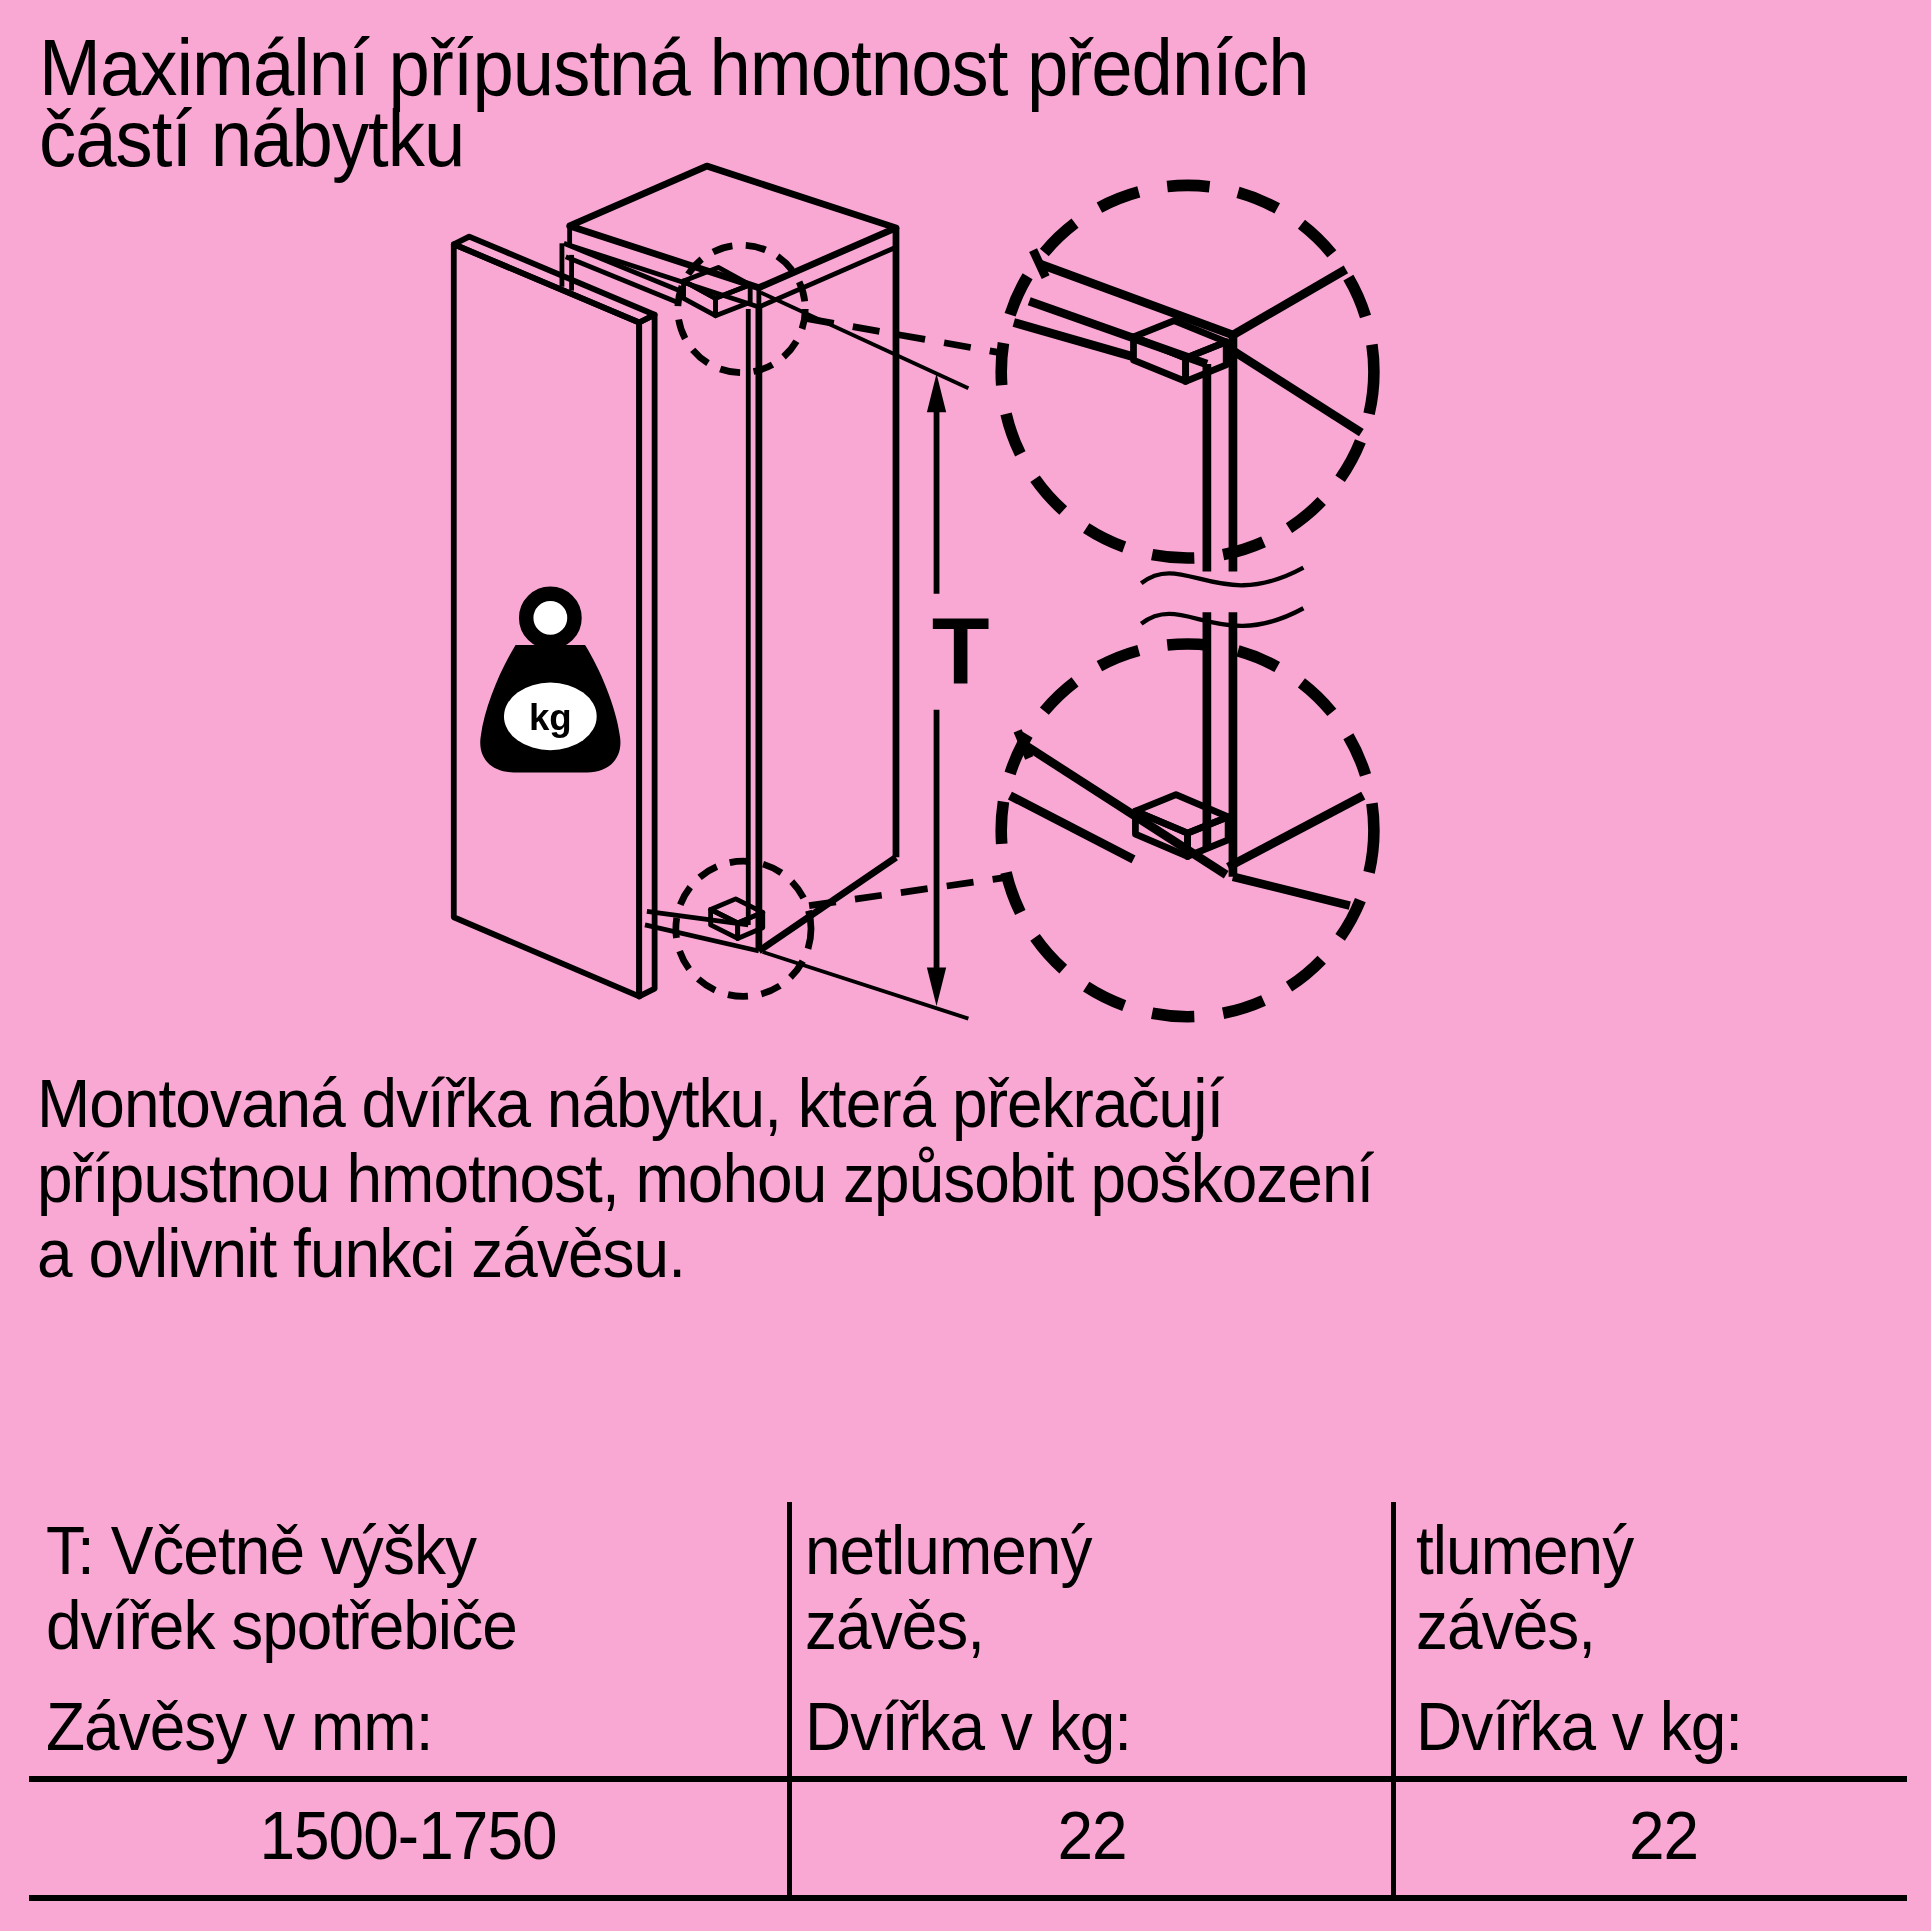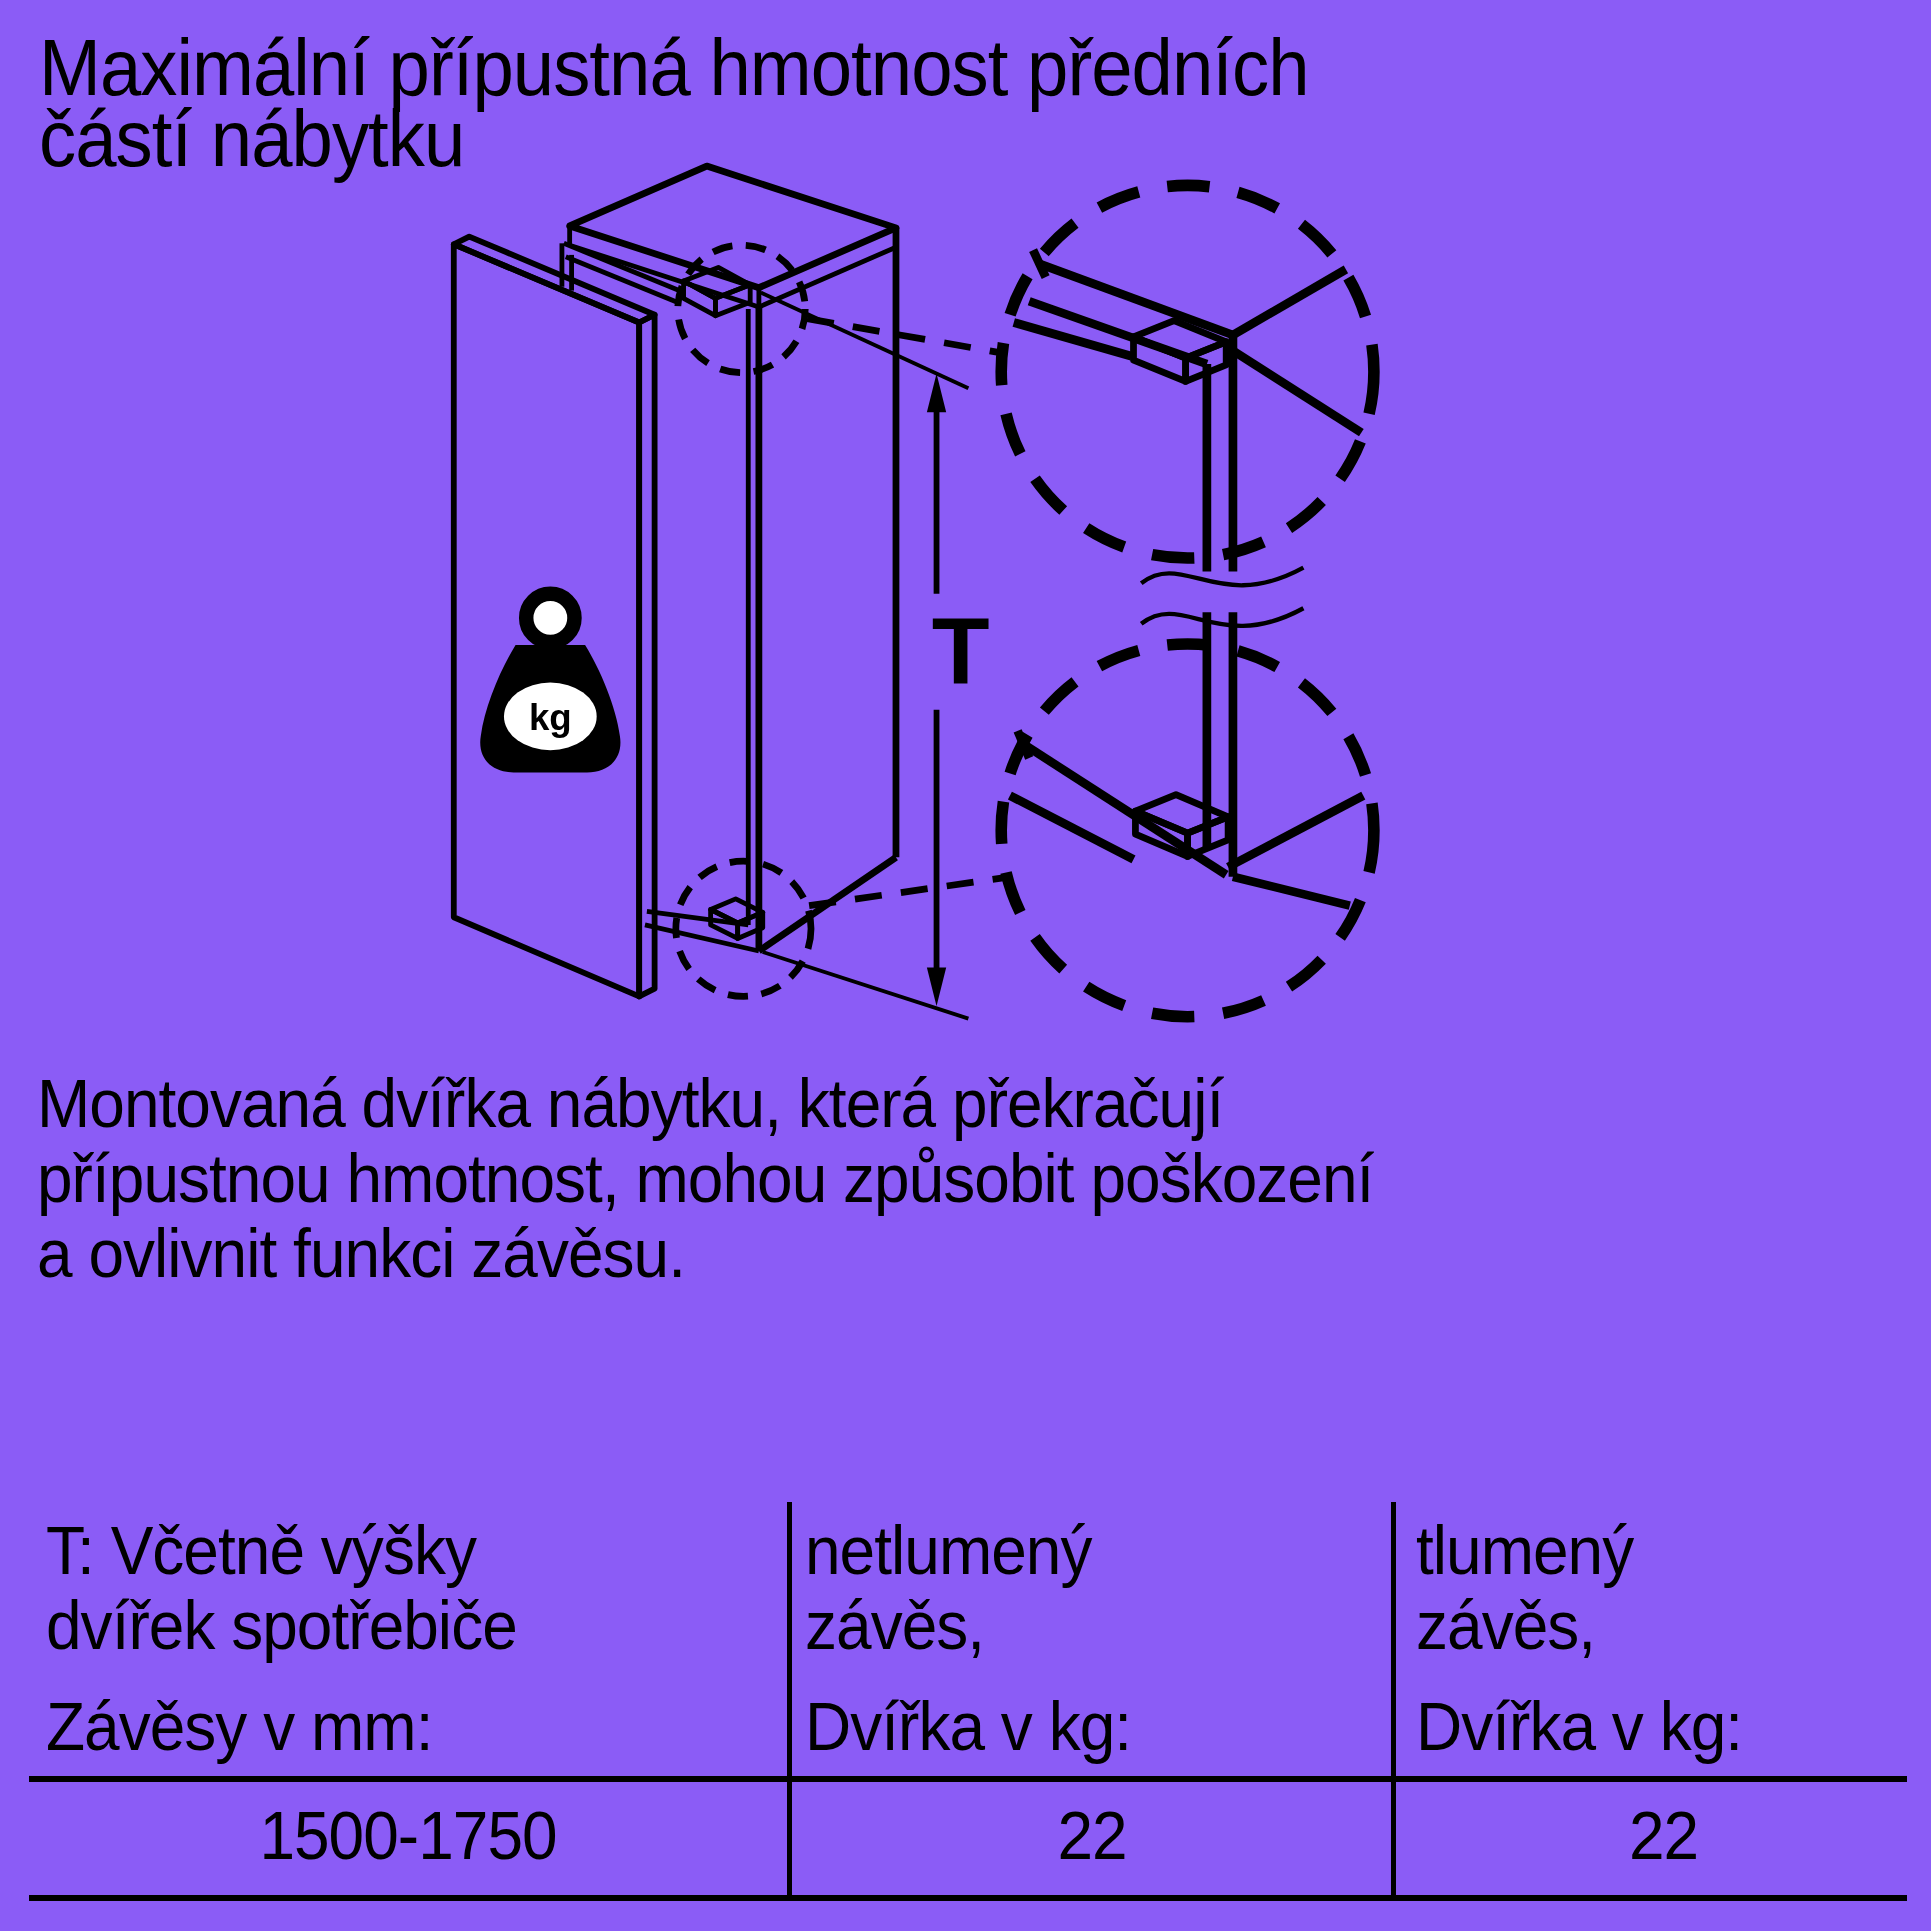--- a/index.html
+++ b/index.html
@@ -1,16 +1,16 @@
 <!DOCTYPE html>
 <html><head>
 <meta charset="utf-8">
 <style>
   html,body{margin:0;padding:0;background:#fff;}
-  .page{position:relative;width:1931px;height:1931px;background:#8b5cf6;overflow:hidden;
+  .page{position:relative;width:1931px;height:1931px;background:#f9a8d4;overflow:hidden;
         font-family:"Liberation Sans","DejaVu Sans",sans-serif;color:#000;}
   .txt{position:absolute;white-space:pre-line;color:#000;
        transform:scaleX(0.94);transform-origin:left top;}
   .title{left:39px;top:32px;font-size:79px;line-height:71px;font-weight:400;letter-spacing:-1px;}
   .paragraph{left:37px;top:1066px;font-size:68px;line-height:75px;letter-spacing:-1px;}
   .diagram{position:absolute;left:0;top:0;width:1931px;height:1931px;}
   
   .tline{position:absolute;background:#000;}
   .v1{left:787px;top:1502px;width:4.8px;height:399px;}
   .v2{left:1391px;top:1502px;width:4.8px;height:399px;}

